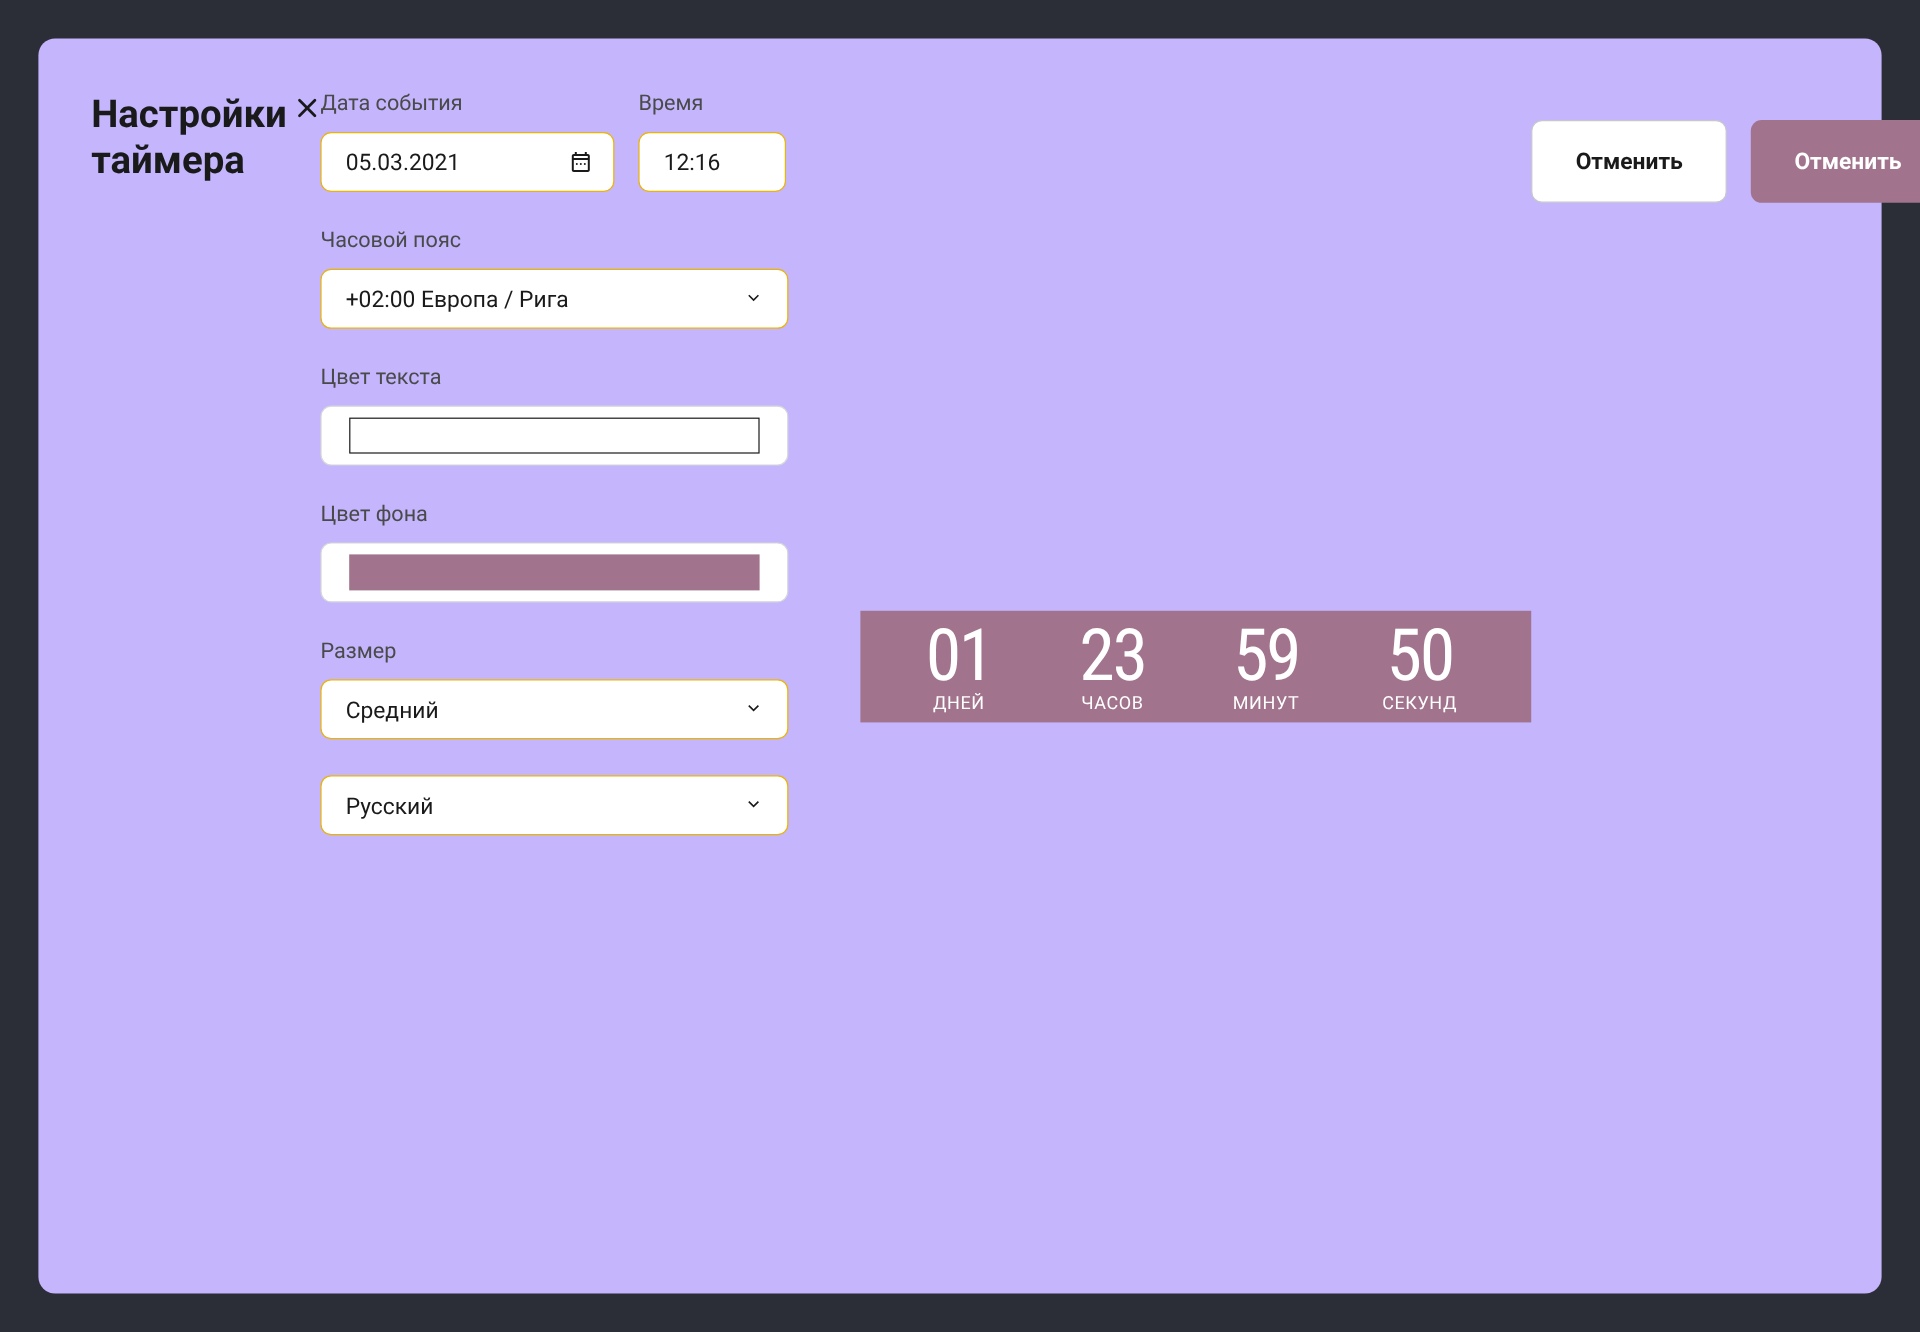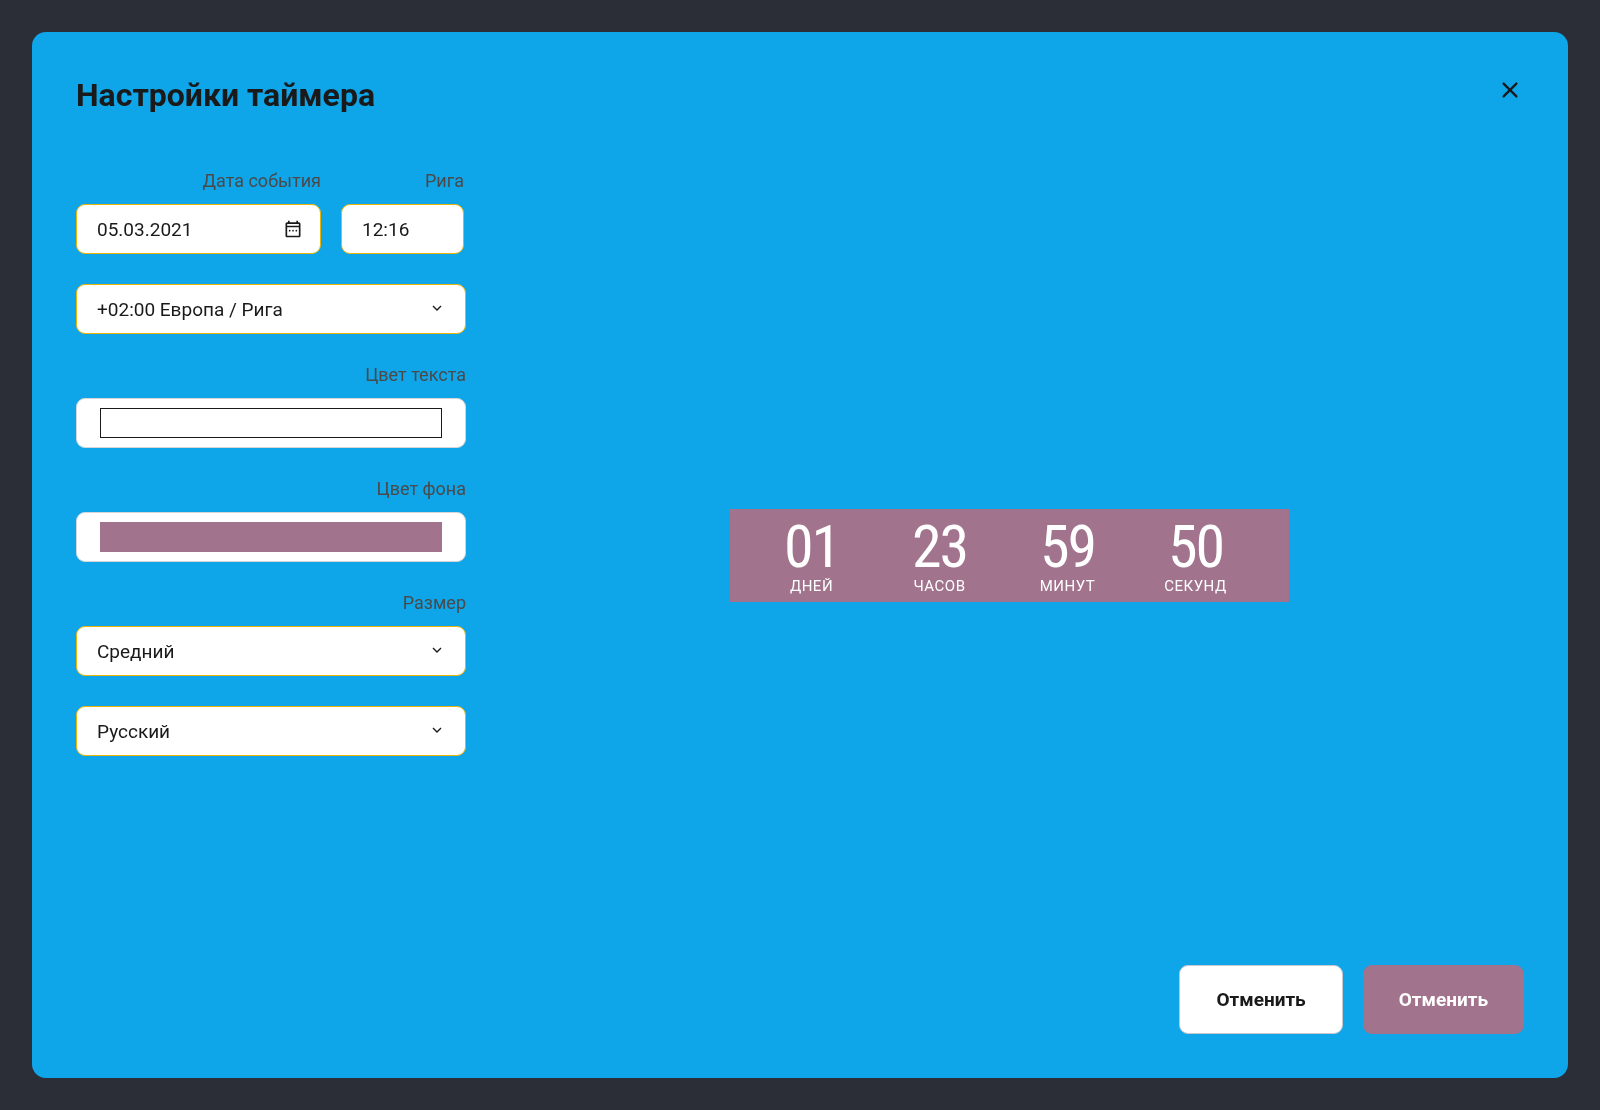--- a/index.html
+++ b/index.html
@@ -8,27 +8,27 @@
       padding: 0;
     }
     body {
       font-family: -apple-system, BlinkMacSystemFont, "Segoe UI", Roboto, Helvetica, Arial, sans-serif;
       background: #2b2d37;
       width: 1600px;
       height: 1110px;
       padding: 32px;
     }
     .modal {
-      background: #0ea5e9;
+      background: #c4b5fd;
       border-radius: 14px;
       width: 100%;
       height: 100%;
       padding: 44px 44px 44px 44px;
       display: flex;
-      flex-direction: column;
+      flex-direction: row;
       position: relative;
     }
     .modal-header {
       display: flex;
       justify-content: space-between;
       align-items: flex-start;
       margin-bottom: 56px;
     }
     .modal-title {
       font-size: 32px;
@@ -44,22 +44,21 @@
       justify-content: center;
       color: #1a1a1a;
     }
     .close-btn svg {
       width: 22px;
       height: 22px;
     }
     .modal-body {
       flex: 1;
       display: flex;
-      gap: 28px;
-      text-align: right;
+      gap: 60px;
     }
     .form-column {
       width: 390px;
       display: flex;
       flex-direction: column;
     }
     .form-row {
       display: flex;
       gap: 20px;
       margin-bottom: 30px;
@@ -214,28 +213,29 @@
               <svg class="calendar-icon" viewBox="0 0 24 24" fill="currentColor">
                 <path d="M19 4h-1V2h-2v2H8V2H6v2H5c-1.1 0-2 .9-2 2v14c0 1.1.9 2 2 2h14c1.1 0 2-.9 2-2V6c0-1.1-.9-2-2-2zm0 16H5V10h14v10zm0-12H5V6h14v2z"></path>
                 <circle cx="8" cy="14" r="1"></circle>
                 <circle cx="12" cy="14" r="1"></circle>
                 <circle cx="16" cy="14" r="1"></circle>
               </svg>
             </span>
           </div>
         </div>
         <div class="time-group">
-          <label class="form-label">Рига</label>
+          <label class="form-label">Время</label>
           <div class="form-input">
             <span>12:16</span>
           </div>
         </div>
       </div>
 
       <div class="form-group">
+        <label class="form-label">Часовой пояс</label>
         <div class="form-select">
           <span>+02:00 Европа / Рига</span>
           <span>
             <svg class="chevron-icon" viewBox="0 0 24 24" fill="none" stroke="currentColor" stroke-width="2">
               <polyline points="6 9 12 15 18 9"></polyline>
             </svg>
           </span>
         </div>
       </div>
 

